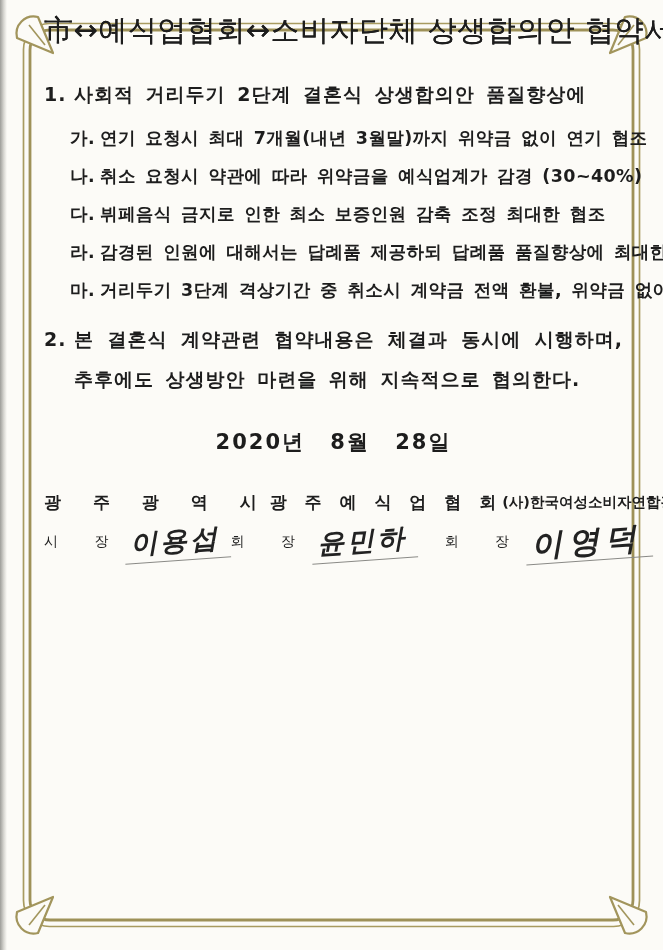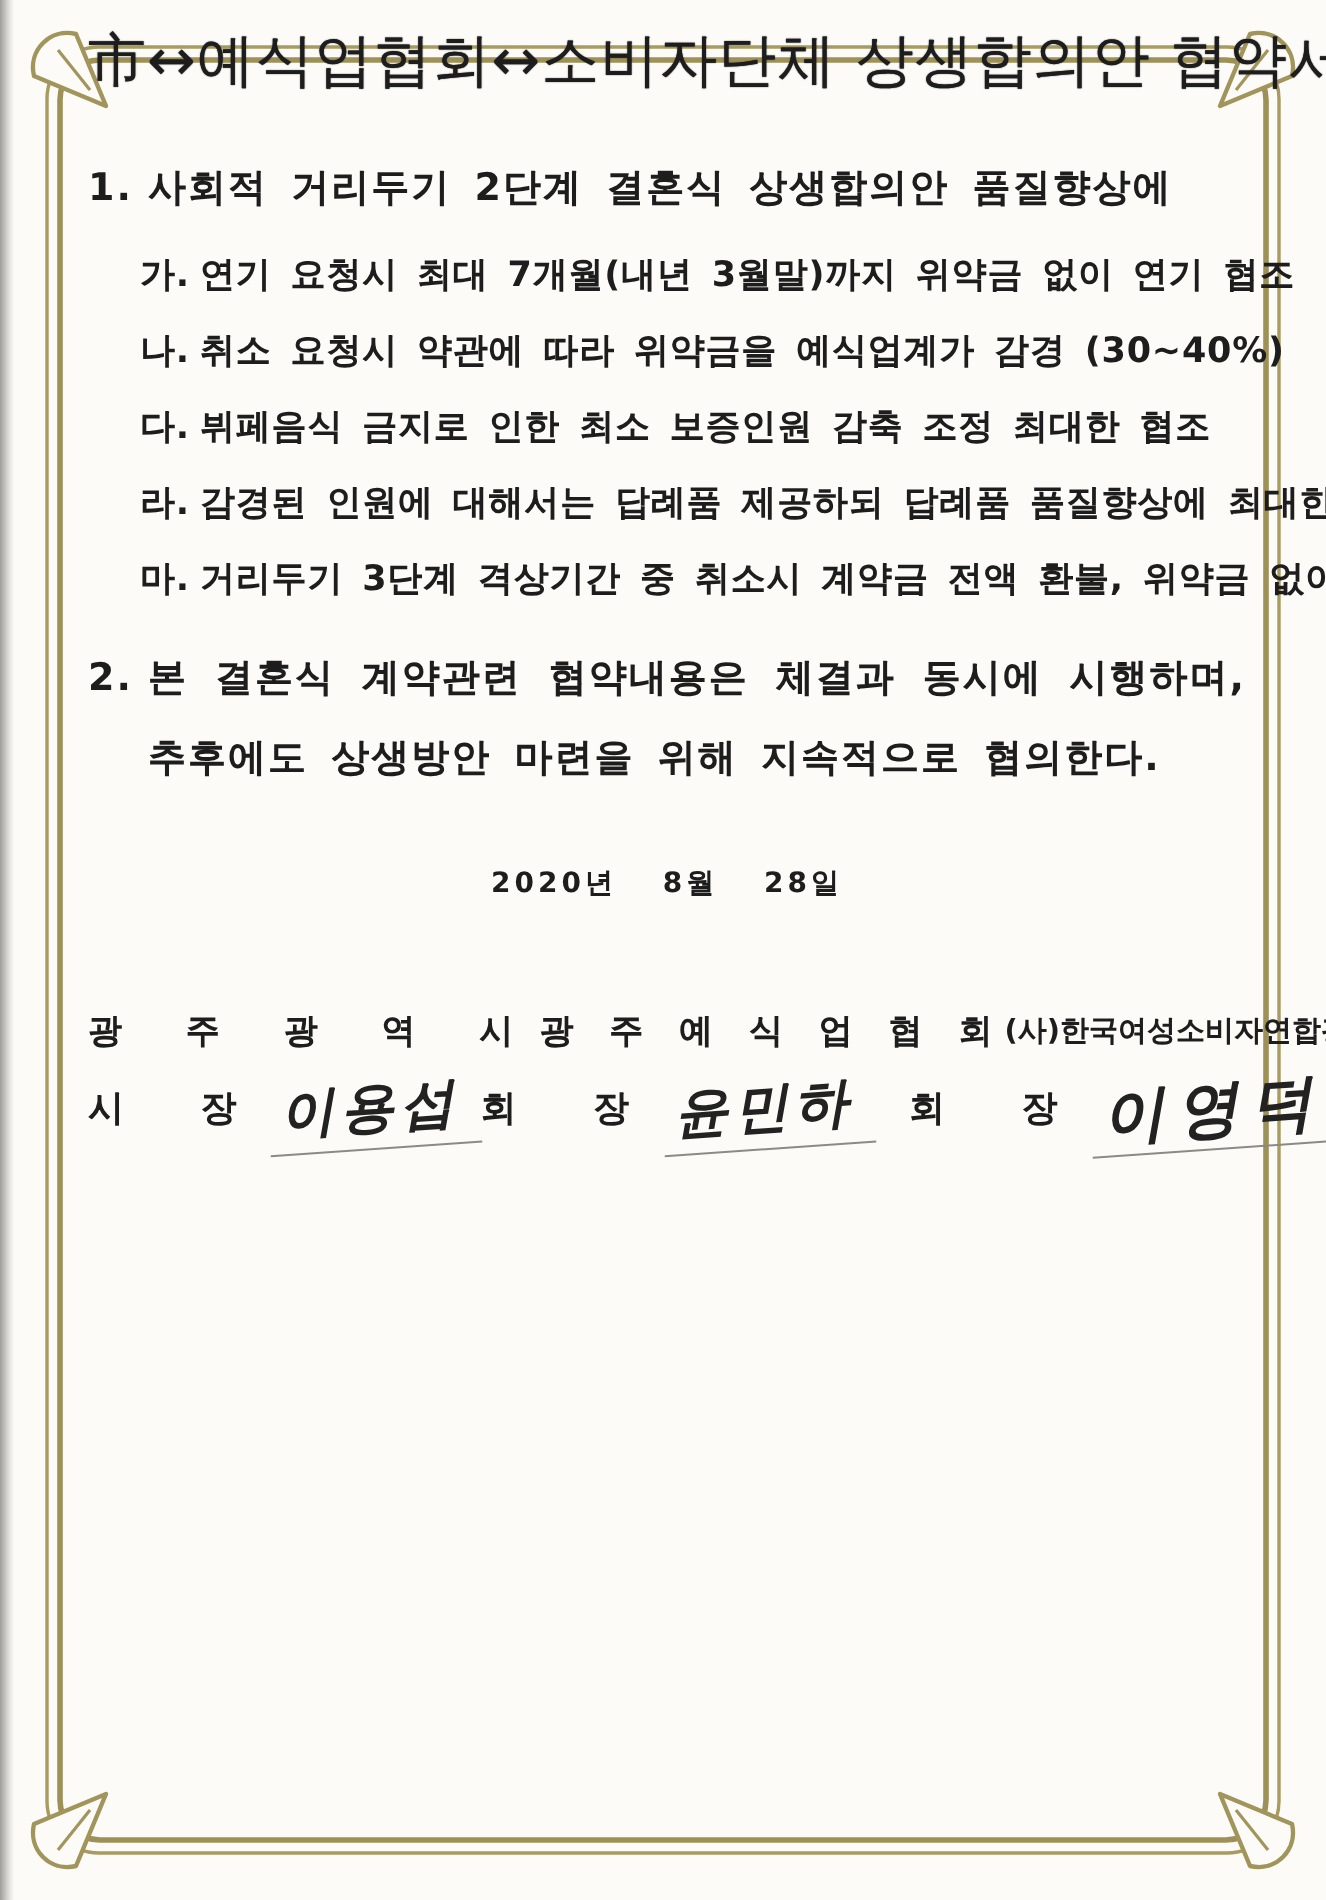--- a/index.html
+++ b/index.html
@@ -66,42 +66,42 @@
     font-size: 17.5px; font-weight: bold;
     line-height: 38px;
     letter-spacing: 0.4px;
     word-spacing: 3px;
     white-space: nowrap;
   }
   .subitem .marker { flex: 0 0 30px; }
   .date-line {
     margin-top: 28px;
     text-align: center;
-    font-size: 14px; font-weight: bold;
+    font-size: 21px; font-weight: bold;
     letter-spacing: 2px;
     word-spacing: 16px;
     line-height: 30px;
   }
-  .signatures { margin-top: 44px; }
+  .signatures { margin-top: 30px; }
   .sig-orgs, .sig-roles { display: flex; align-items: flex-end; }
   .sig-col-1 { flex: 0 0 30%; }
   .sig-col-2 { flex: 0 0 37%; }
   .sig-col-3 { flex: 0 0 33%; }
   .org {
     font-size: 17px; font-weight: bold;
     line-height: 30px;
     white-space: nowrap;
   }
   .org-spread-wide { letter-spacing: 13px; }
   .org-spread { letter-spacing: 6px; text-align: right; }
   .org-compact { font-size: 14.5px; letter-spacing: 0; }
   .sig-roles { margin-top: 4px; }
   .role-group { display: flex; align-items: flex-end; }
   .role {
-    font-size: 18px; font-weight: bold;
+    font-size: 14px; font-weight: normal;
     letter-spacing: 16px;
     line-height: 40px;
     white-space: nowrap;
   }
   .sig {
     font-family: "DejaVu Serif", serif;
     font-style: italic; font-weight: bold;
     font-size: 27px;
     line-height: 34px;
     transform: rotate(-4deg);

